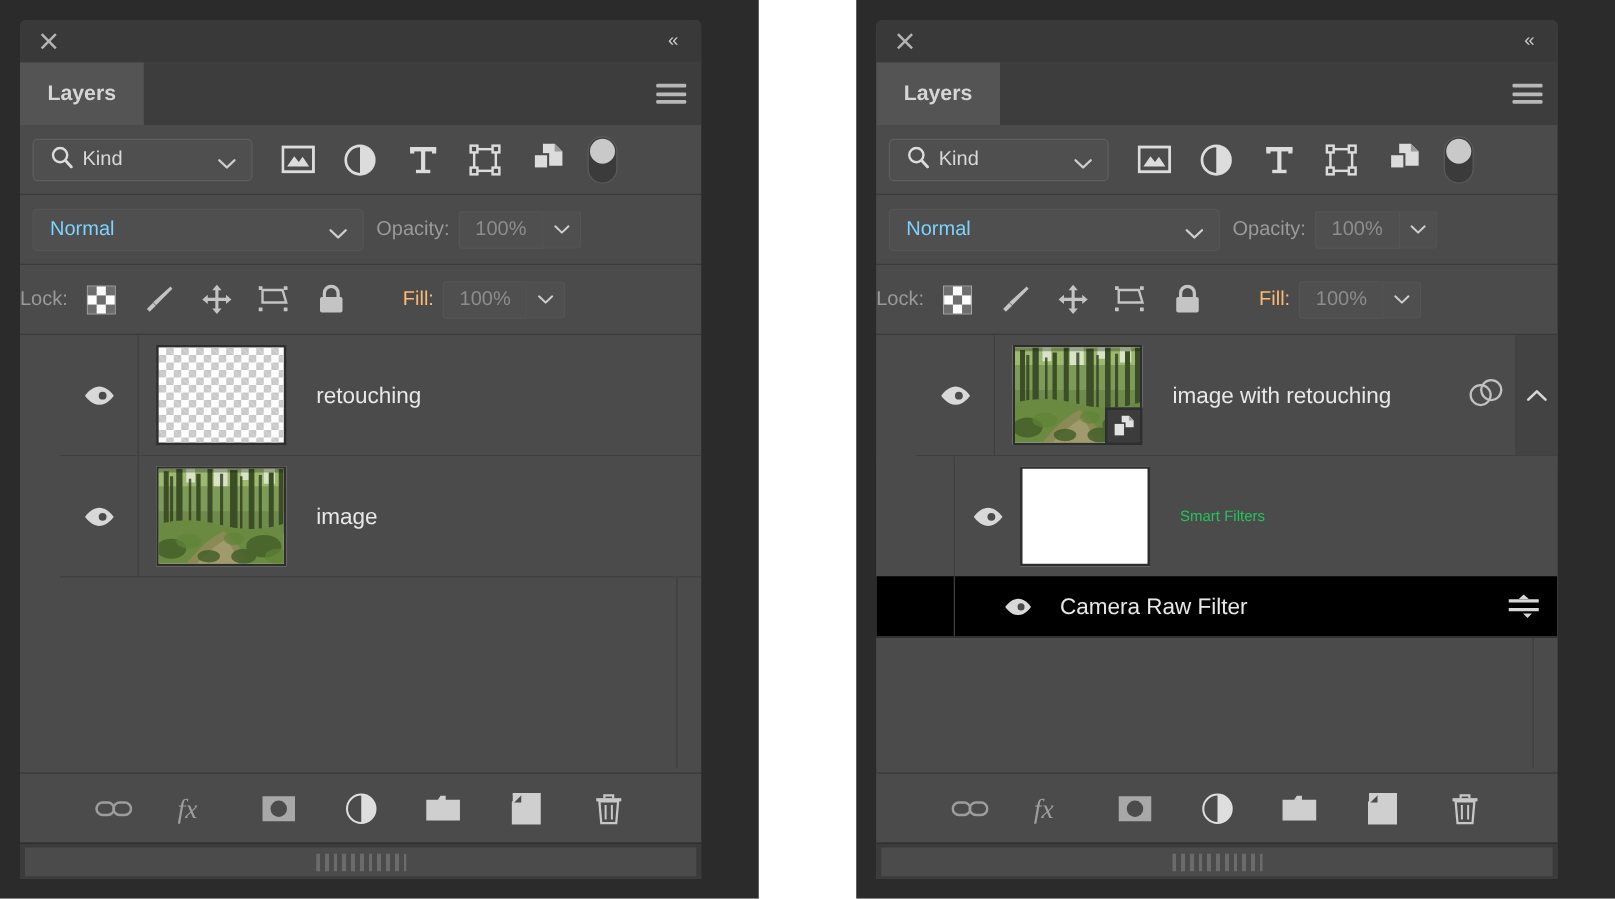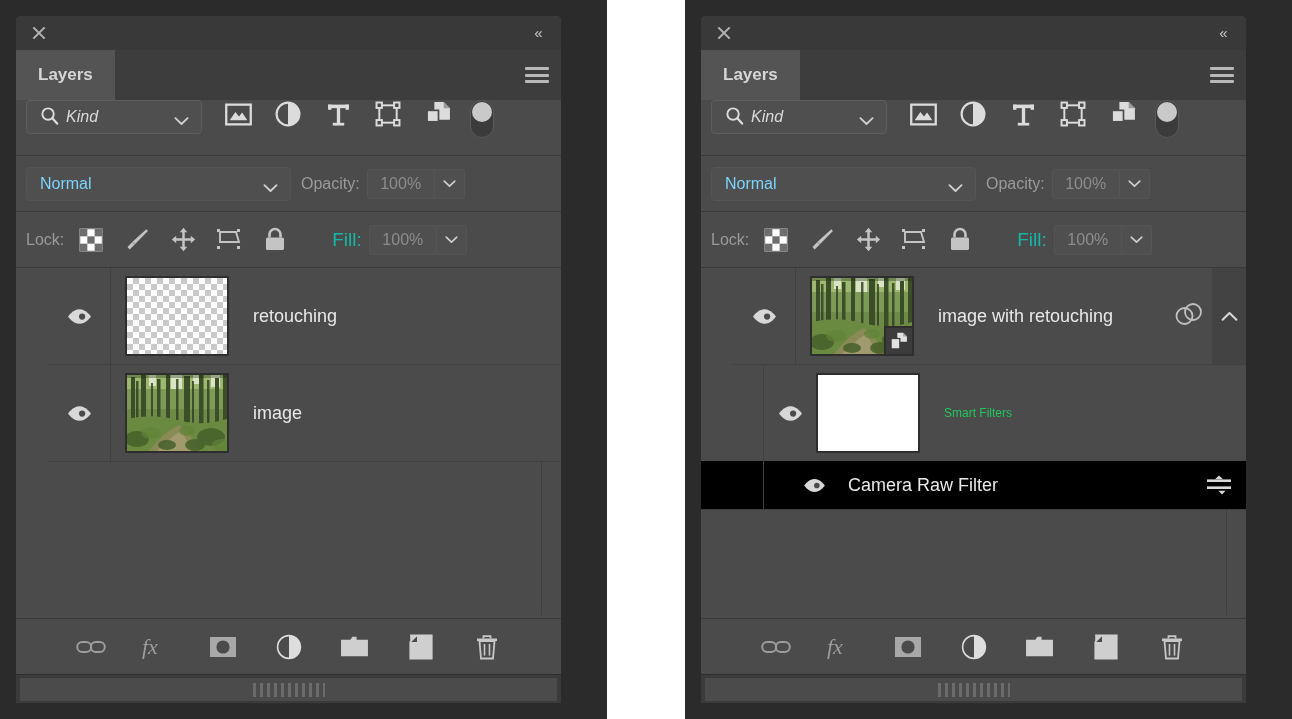--- a/index.html
+++ b/index.html
@@ -63,24 +63,23 @@
     position:absolute;right:10px;top:16px;
     width:28px;height:18px;cursor:pointer;
     display:flex;flex-direction:column;justify-content:space-between;
     padding:1px 2px;box-sizing:border-box;
   }
   .hamburger span{display:block;height:3px;background:#b8b8b8;border-radius:1px;}
 
   
   .filterrow{
     height:56px;background:#4b4b4b;
-    display:flex;align-items:flex-start;padding-left:10px;
+    display:flex;align-items:center;padding-left:10px;
     border-bottom:1px solid #3a3a3a;
     box-sizing:border-box;
-    font-style:italic;
   }
   .kind-select{
     width:176px;height:34px;
     border:1px solid #5e5e5e;border-radius:4px;
     background:#4f4f4f;
     display:flex;align-items:center;
     position:relative;cursor:pointer;
     box-sizing:border-box;
   }
   .kind-select .mag{margin-left:13px;margin-right:7px;}
@@ -122,27 +121,27 @@
   .numstep{
     width:30px;height:30px;border:1px solid #555;border-left:none;
     background:#4f4f4f;border-radius:0 3px 3px 0;
     display:flex;align-items:center;justify-content:center;
     box-sizing:border-box;cursor:pointer;
   }
 
   
   .lockrow{
     height:56px;background:#4b4b4b;
-    display:flex;align-items:center;padding-left:10px;
+    display:flex;align-items:center;
     border-bottom:1px solid #3a3a3a;box-sizing:border-box;
   }
   .lock-label{color:#9a9a9a;font-size:16px;margin-right:14px;}
   .lockicons{display:flex;align-items:center;gap:20px;}
   .lockicon{width:26px;height:26px;cursor:pointer;display:flex;align-items:center;justify-content:center;}
-  .fill-label{color:#14b8a6;font-size:19px;margin-left:44px;}
+  .fill-label{color:#fdba74;font-size:16px;margin-left:44px;}
 
   
   .layerlist{
     position:relative;background:#4b4b4b;
     height:347px;overflow:hidden;
   }
   .layer-scroll-track{
     position:absolute;right:0;top:0;width:19px;height:100%;
     background:#4b4b4b;border-left:1px solid #3f3f3f;
   }

